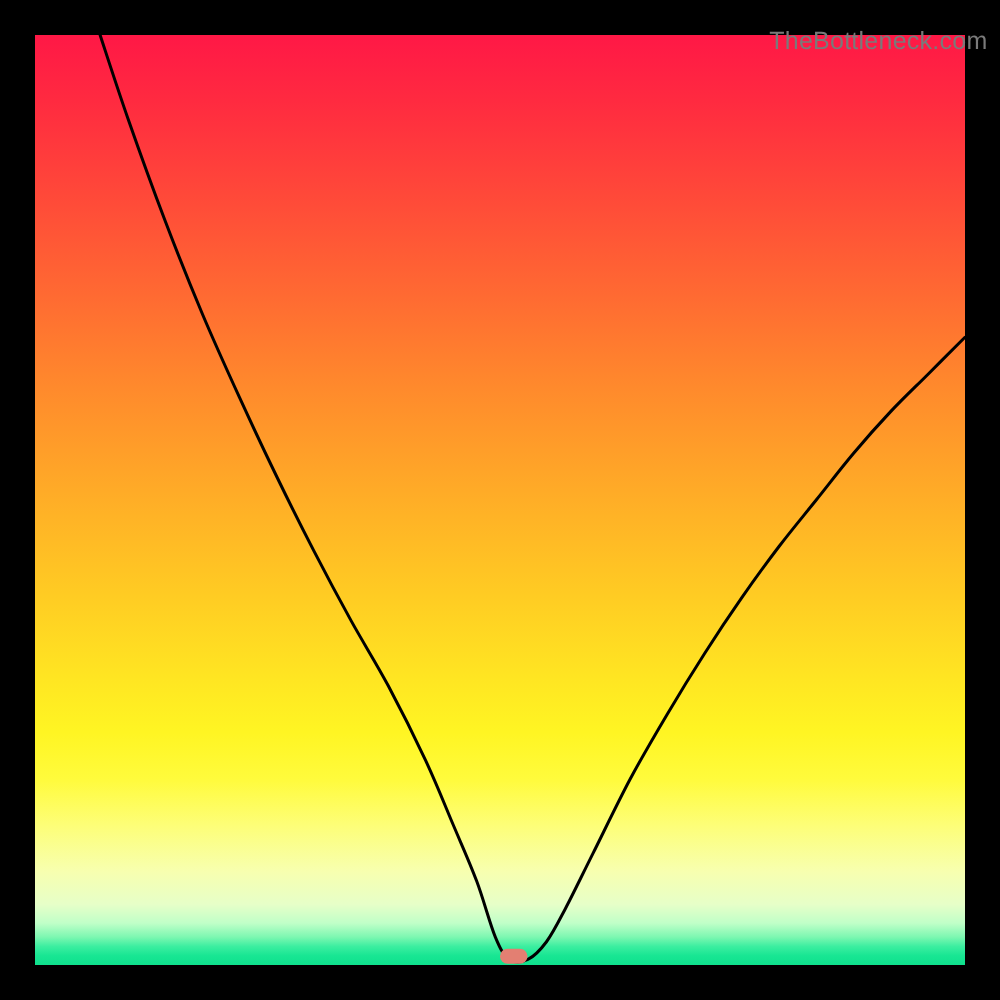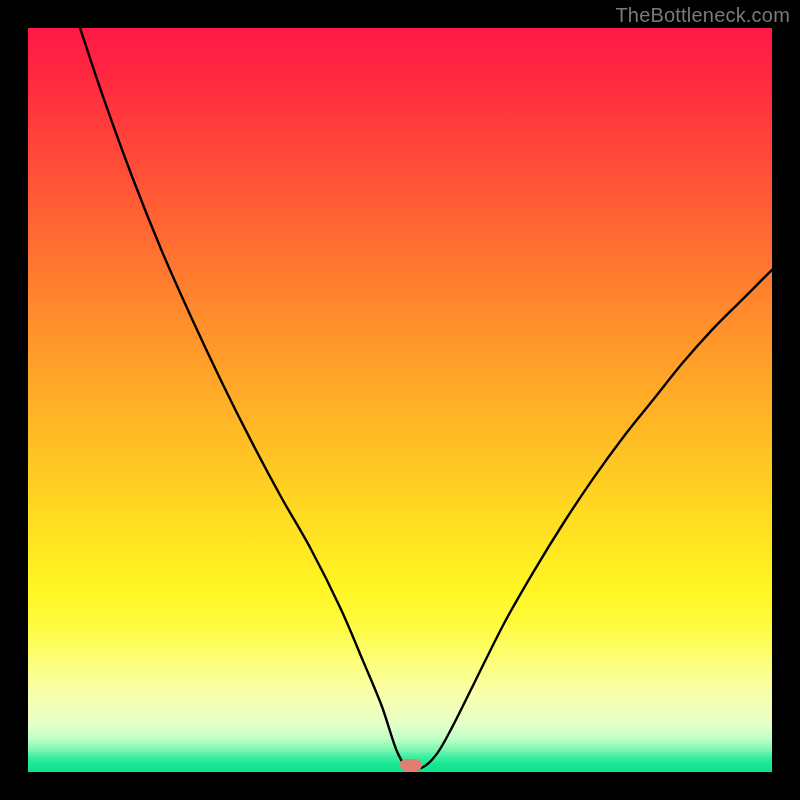--- a/index.html
+++ b/index.html
@@ -56,21 +56,21 @@
   .curve {
     position: absolute;
     left: 0;
     top: 0;
     width: 744px;
     height: 744px;
     pointer-events: none;
   }
   .watermark {
     position: absolute;
-    top: 4px;
+    top: 22px;
     right: 10px;
     color: #7a7a7a;
     font-size: 20px;
     font-weight: 500;
     letter-spacing: 0.2px;
     user-select: none;
   }
 </style>
 </head>
 <body>

